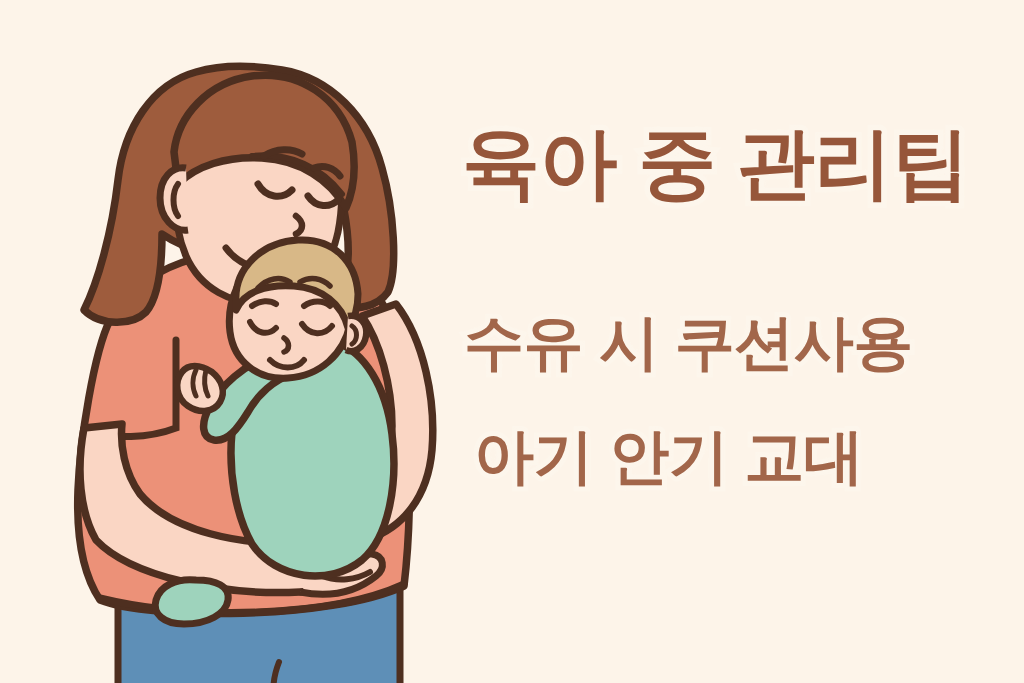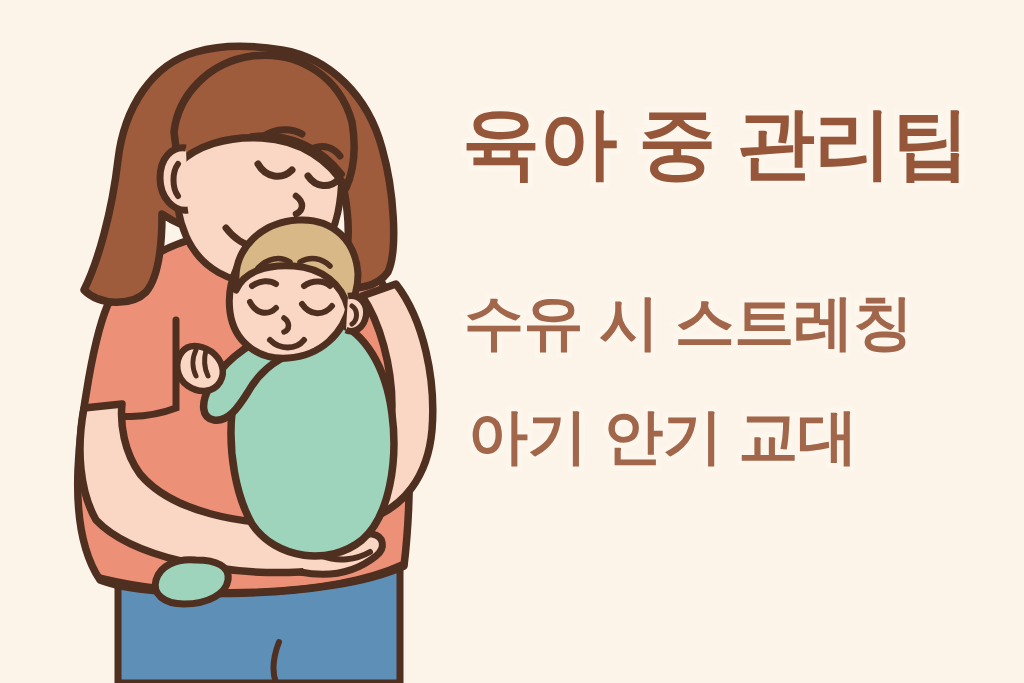--- a/index.html
+++ b/index.html
@@ -6,20 +6,21 @@
   html,body { background:#fdf4e9; }
   body {
     width:1024px; height:683px;
     font-family:"Liberation Sans","DejaVu Sans",sans-serif;
     overflow:hidden; position:relative;
   }
   #card {
     position:absolute; inset:0;
     background:var(--bg,#fdf4e9);
     overflow:hidden;
+    margin-top:20px;
   }
 
   
   #illustration {
     position:absolute; left:0; top:0;
     width:460px; height:683px;
   }
   #illustration svg { display:block; width:100%; height:100%; }
 
   
@@ -50,21 +51,21 @@
   .line {
     font-size:60px;
     color:var(--body-color,#a2664a);
     -webkit-text-stroke:10px #fdf6ec;
     paint-order:stroke fill;
     text-shadow:
       0 0 9px #fdf6ec, 0 0 9px #fdf6ec, 0 0 5px #fdf6ec,
       3px 0 0 #fdf6ec, -3px 0 0 #fdf6ec, 0 3px 0 #fdf6ec, 0 -3px 0 #fdf6ec;
   }
   #line-1 { left:6px; top:293px; }
-  #line-2 { left:10px; top:407px; }
+  #line-2 { left:16px; top:407px; }
   #line-3 { left:6px; top:521px; }
 </style>
 </head>
 <body style="background: rgb(253, 244, 233);">
 
 <div id="card" style="--bg: #fdf4e9; --title-color: #96563a; --body-color: #a2664a;">
 
   <div id="illustration">
     <svg viewBox="0 0 460 683" xmlns="http://www.w3.org/2000/svg">
 
@@ -229,19 +230,19 @@
         <path d="M284 318 C290 322 290 330 284 332" fill="none" stroke="#4e2f20" stroke-width="5.5" stroke-linecap="round"></path>
 
         <path d="M270 340 C280 350 296 350 304 340" fill="none" stroke="#4e2f20" stroke-width="6" stroke-linecap="round"></path>
       </g>
     </svg>
   </div>
 
   <div id="text-col">
     <div class="hl" id="title">육아 중 관리팁</div>
 
-    <div class="hl line" id="line-1">수유 시 스트레칭</div>
+    <div class="hl line" id="line-1">수유 시 쿠션사용</div>
 
     <div class="hl line" id="line-2">아기 안기 교대</div>
 
   </div>
 
 </div>
 
 </body></html>

